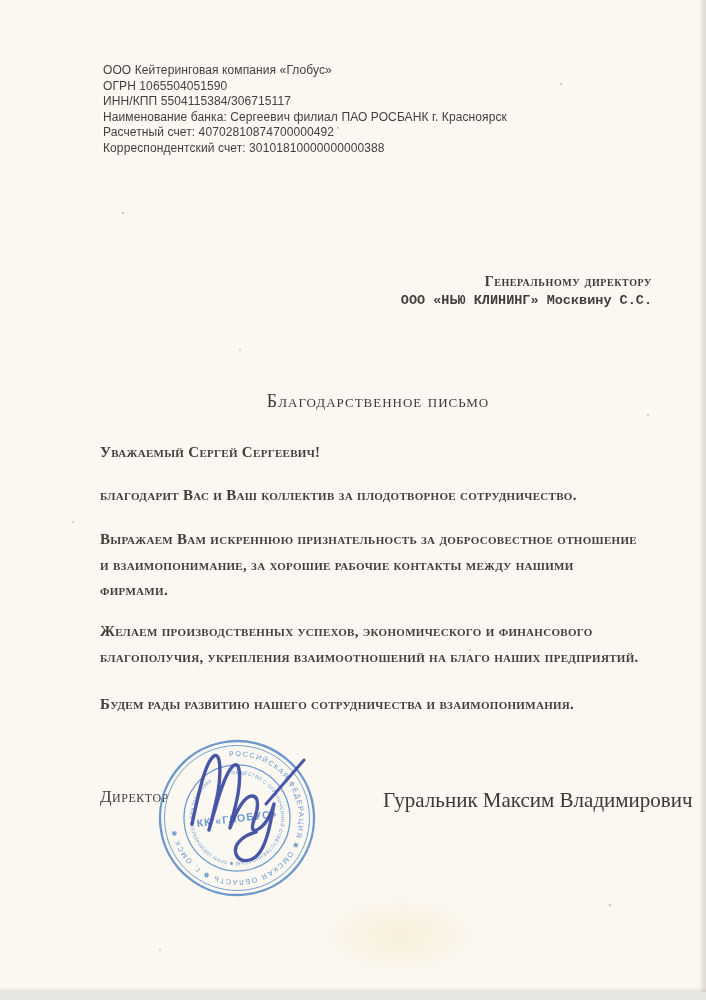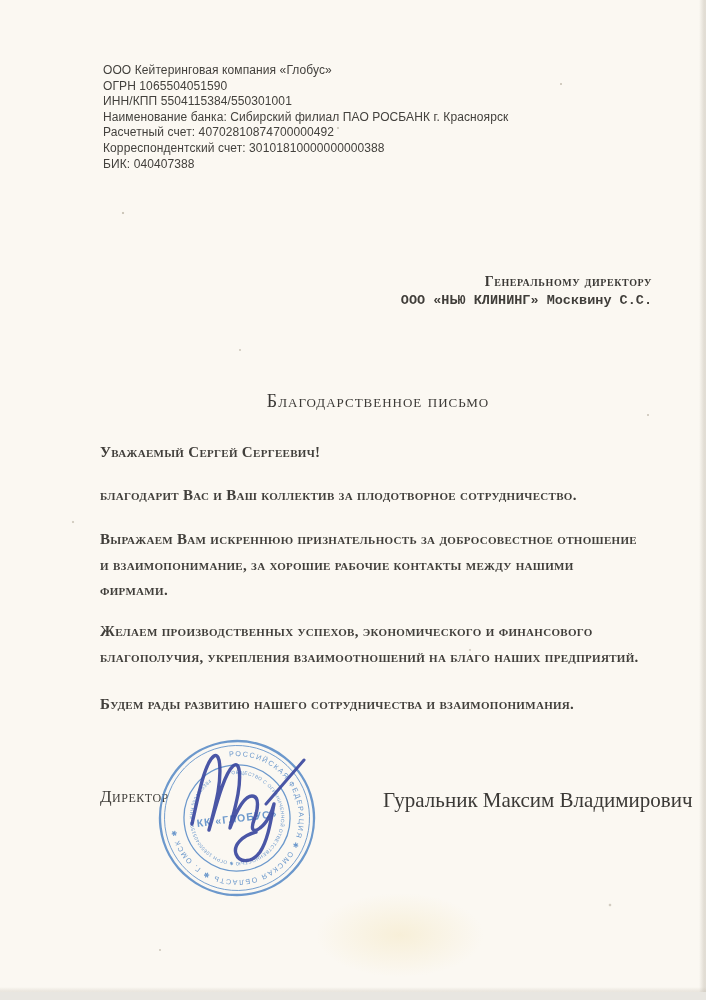--- a/index.html
+++ b/index.html
@@ -88,25 +88,24 @@
   }
 </style>
 </head>
 <body>
 
 <div class="page">
 
   <div class="abs company-details">
     <div>ООО Кейтеринговая компания «Глобус»</div>
     <div>ОГРН 1065504051590</div>
-    <div>ИНН/КПП 5504115384/550301001</div>
-    <div>Наименование банка: Сибирский филиал ПАО РОСБАНК г. Красноярск</div>
+    <div>ИНН/КПП 5504115384/306715117</div>
+    <div>Наименование банка: Сергеевич филиал ПАО РОСБАНК г. Красноярск</div>
     <div>Расчетный счет: 40702810874700000492</div>
     <div>Корреспондентский счет: 30101810000000000388</div>
-    <div>БИК: 040407388</div>
   </div>
 
   <div class="abs addressee">
     <div class="addressee-line1">Генеральному директору</div>
     <div class="addressee-line2">ООО «НЬЮ КЛИНИНГ» Москвину С.С.</div>
   </div>
 
   <div class="abs letter-title">Благодарственное письмо</div>
 
   <div class="abs para salutation">Уважаемый Сергей Сергеевич!</div>

